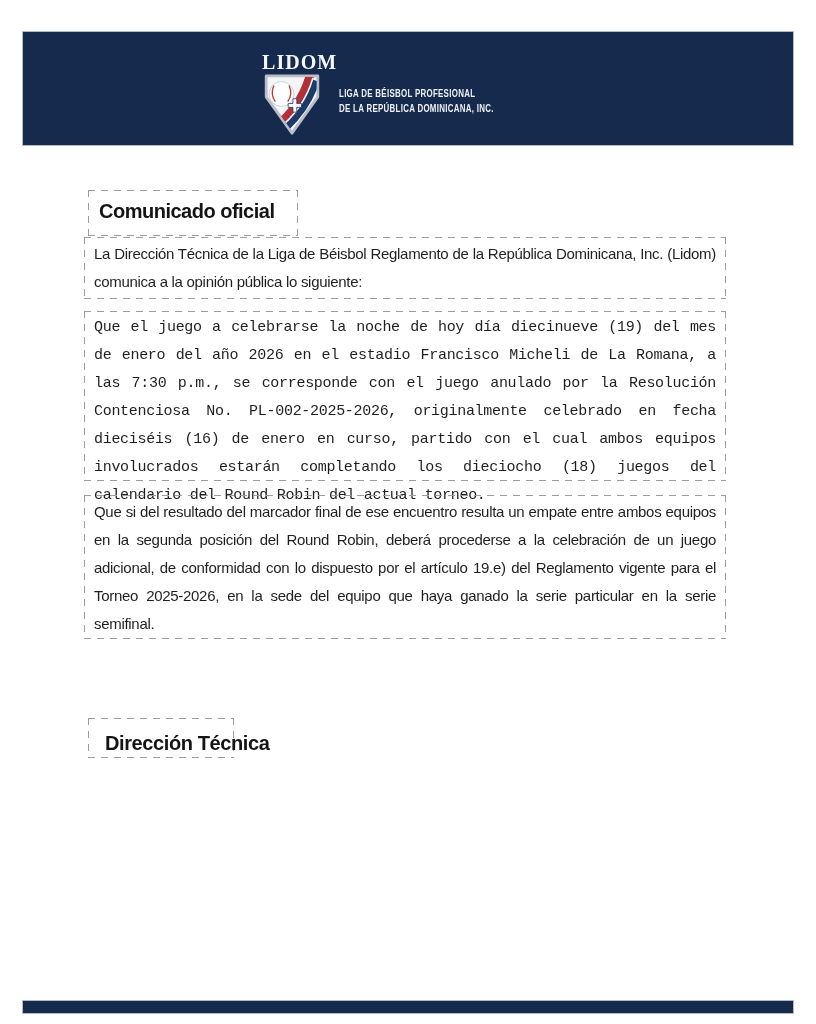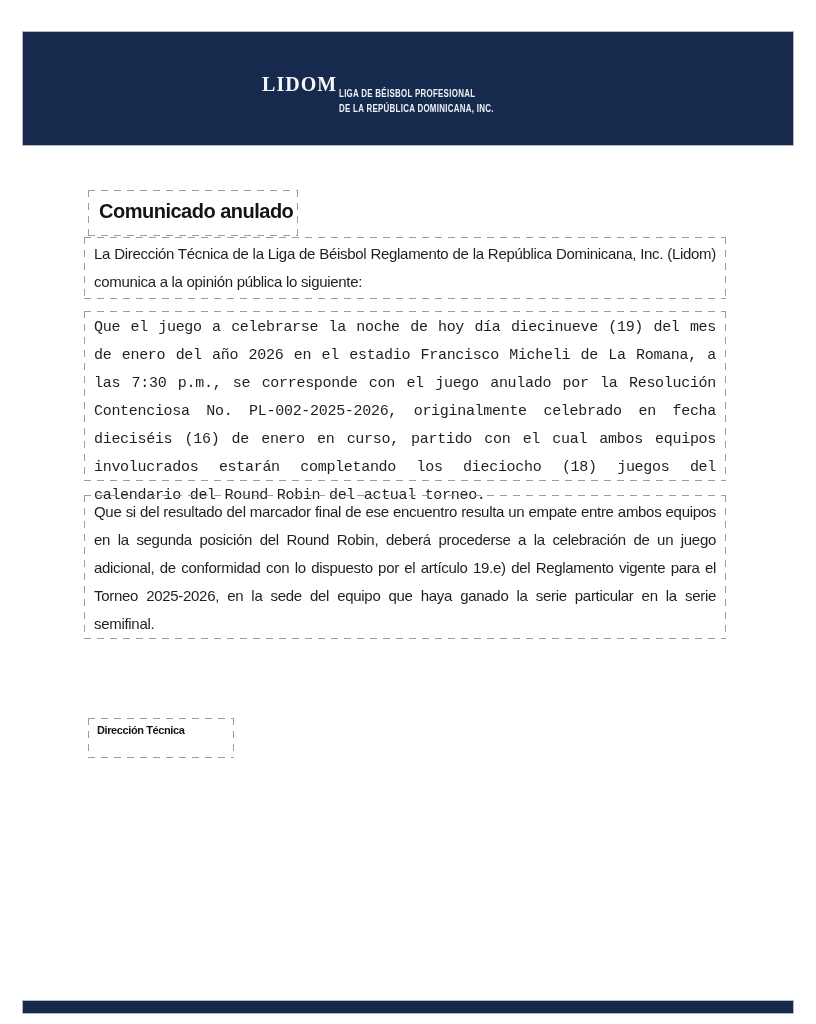--- a/index.html
+++ b/index.html
@@ -9,21 +9,21 @@
   }
   
   .band{
     position:absolute;left:22px;width:772px;background:#152A4C;
     border:1px solid #b0b9c5;box-sizing:border-box;
   }
   .header-band{top:31px;height:115px;}
   .footer-band{top:1000px;height:14px;}
   
   .logo-group{display:flex;justify-content:center;align-items:flex-start;height:100%;padding-top:20px;box-sizing:border-box;}
-  .logo-col{display:flex;flex-direction:row;align-items:center;width:64px;}
+  .logo-col{display:flex;flex-direction:column;width:64px;}
   .logo-word{
     font-family:"Liberation Serif", serif;font-weight:700;font-size:20px;
     letter-spacing:1px;color:#f5f7fa;line-height:20px;
   }
   .shield{display:block;margin-top:1px;}
   .org-name{
     margin-left:13px;margin-top:34px;color:#eef1f6;font-weight:700;
     font-size:11px;line-height:15px;letter-spacing:0.4px;
     transform:scaleX(0.72);transform-origin:left top;white-space:nowrap;
   }
@@ -51,21 +51,21 @@
   .p1{left:84px;top:237px;width:642px;height:62px;}
   .p2{left:84px;top:311px;width:642px;height:170px;font-family:Liberation Mono, monospace;}
   .p3{left:84px;top:495px;width:642px;height:144px;}
   .date-box{left:88px;top:661px;width:494px;height:36px;}
   .date-box p{
     margin:0;padding:4px 8px;font-size:15px;line-height:28px;
     letter-spacing:-0.5px;white-space:nowrap;overflow:visible;
   }
   .sig-box{left:88px;top:718px;width:146px;height:40px;}
   .sig-box p{
-    margin:0;padding:6px 0 0 9px;font-size:11px;font-weight:700;
+    margin:8px;padding:6px 0 0 9px;font-size:20px;font-weight:700;
     letter-spacing:-0.4px;white-space:nowrap;overflow:visible;color:#141414;
   }
 </style>
 </head>
 <body>
 
 <div class="page">
 
   <header class="band header-band">
     <div class="logo-group">
@@ -92,21 +92,21 @@
         </svg>
       </div>
       <div class="org-name">
         <div>LIGA DE BÉISBOL PROFESIONAL</div>
         <div>DE LA REPÚBLICA DOMINICANA, INC.</div>
       </div>
     </div>
   </header>
 
   <div class="dashed title-box">
-    <h1>Comunicado anulado</h1>
+    <h1>Comunicado oficial</h1>
   </div>
 
   <div class="dashed para-box p1">
     <p>La Dirección Técnica de la Liga de Béisbol Reglamento de la República Dominicana, Inc. (Lidom) comunica a la opinión pública lo siguiente:</p>
   </div>
 
   <div class="dashed para-box p2">
     <p>Que el juego a celebrarse la noche de hoy día diecinueve (19) del mes de enero del año 2026 en el estadio Francisco Micheli de La Romana, a las 7:30 p.m., se corresponde con el juego anulado por la Resolución Contenciosa No. PL-002-2025-2026, originalmente celebrado en fecha dieciséis (16) de enero en curso, partido con el cual ambos equipos involucrados estarán completando los dieciocho (18) juegos del calendario del Round Robin del actual torneo.</p>
   </div>
 

